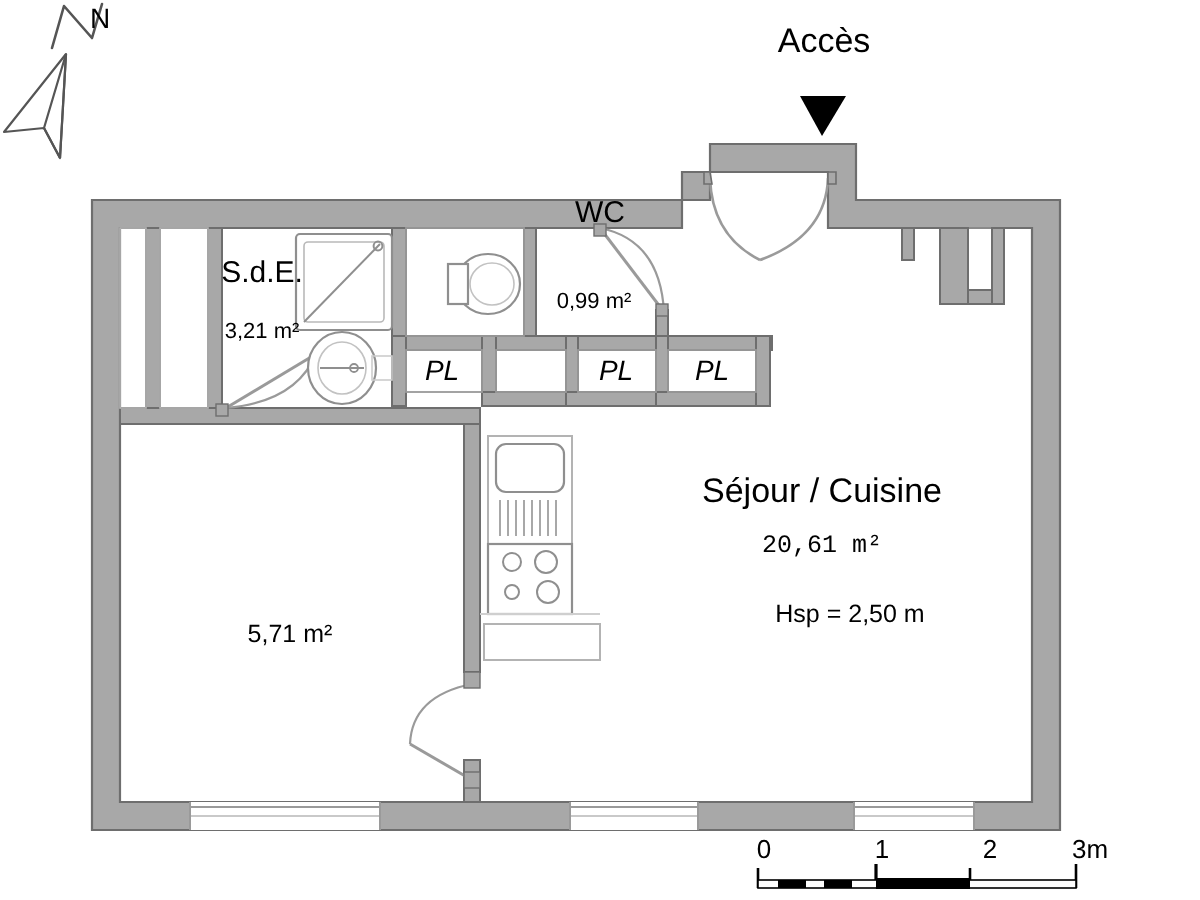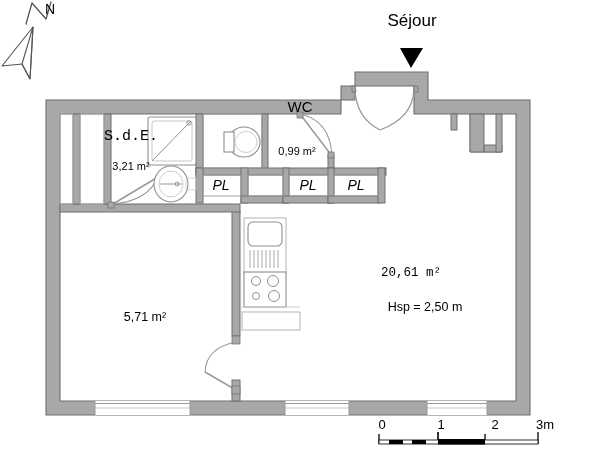--- a/index.html
+++ b/index.html
@@ -220,30 +220,31 @@
       <rect x="379" y="440" width="159" height="4" fill="#ffffff" stroke="#000000" stroke-width="0.8"></rect>
       <rect x="389" y="440" width="14" height="4" fill="#000000"></rect>
       <rect x="412" y="440" width="14" height="4" fill="#000000"></rect>
       <rect x="438" y="439" width="47" height="5.5" fill="#000000"></rect>
     </g>
 
   </svg>
 
   <div class="lbl lbl-north" style="left:50px; top:2px;">N</div>
 
-  <div class="lbl lbl-acces" style="left:412px; top:12px;">Séjour</div>
-
-  <div class="lbl lbl-small-name" style="left:131px; top:129px;font-family:Liberation Mono, monospace;">S.d.E.</div>
+  <div class="lbl lbl-acces" style="left:412px; top:12px;">Accès</div>
+
+  <div class="lbl lbl-small-name" style="left:131px; top:129px;">S.d.E.</div>
   <div class="lbl lbl-small-area" style="left:131px; top:161px;">3,21 m²</div>
 
   <div class="lbl lbl-small-name" style="left:300px; top:99px;">WC</div>
   <div class="lbl lbl-small-area" style="left:297px; top:146px;">0,99 m²</div>
 
   <div class="lbl lbl-room-area" style="left:145px; top:311px;">5,71 m²</div>
 
+  <div class="lbl lbl-room-name" style="left:411px; top:237px;">Séjour / Cuisine</div>
   <div class="lbl lbl-room-area" style="left:411px; top:267px;font-family:Liberation Mono, monospace;">20,61 m²</div>
   <div class="lbl lbl-room-hsp" style="left:411px; top:301px;">Hsp = 2,50 m</div>
 
   <div class="lbl lbl-pl" style="left:221px; top:178px;">PL</div>
   <div class="lbl lbl-pl" style="left:308px; top:178px;">PL</div>
   <div class="lbl lbl-pl" style="left:356px; top:178px;">PL</div>
 
   <div class="lbl lbl-scale" style="left:382px; top:418px;">0</div>
   <div class="lbl lbl-scale" style="left:441px; top:418px;">1</div>
   <div class="lbl lbl-scale" style="left:495px; top:418px;">2</div>

